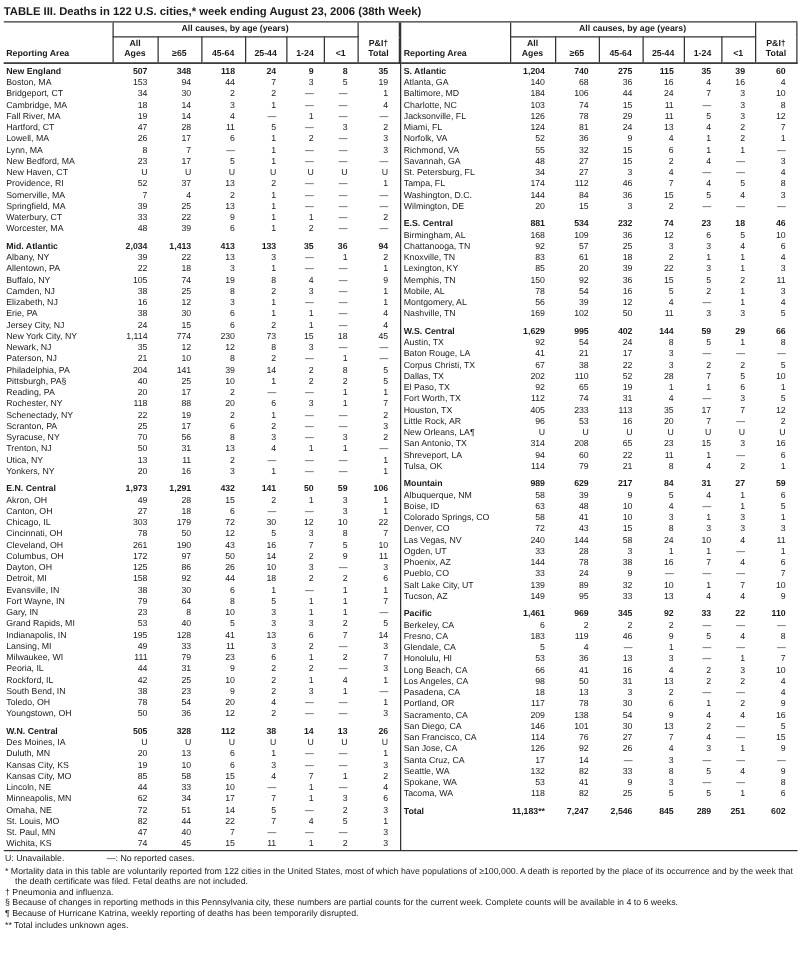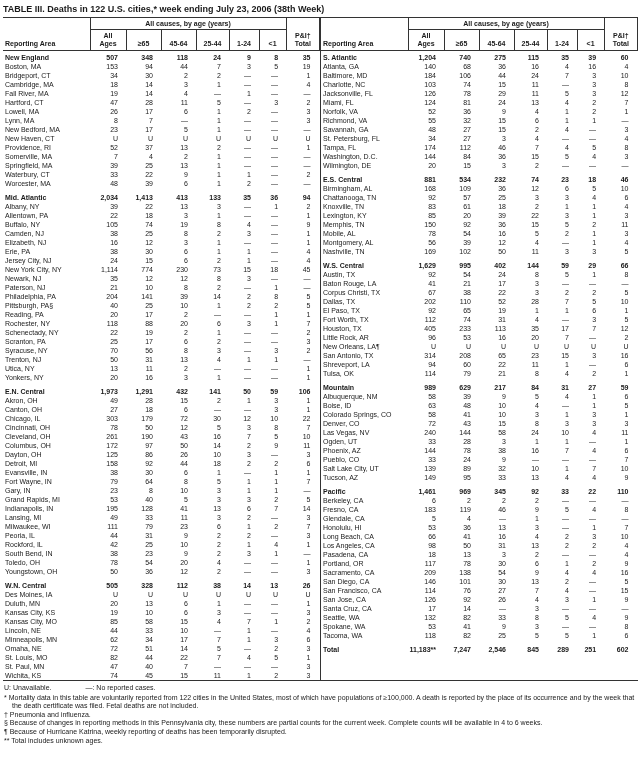--- a/index.html
+++ b/index.html
@@ -48,21 +48,21 @@
   tr.section-start td { padding-top:5px; }
   tbody tr:first-child td { padding-top:2px; }
   .footnotes { padding:3px 2px 0 1px; font-size:7px; line-height:8.6px; }
   .legend { display:flex; gap:34px; margin-bottom:1px; }
   .fn { padding-left:8px; text-indent:-8px; }
 </style>
 </head>
 <body>
 
 <div class="page">
-  <div class="title">TABLE III. Deaths in 122 U.S. cities,* week ending July 23, 2006 (38th Week)</div>
+  <div class="title">TABLE III. Deaths in 122 U.S. cities,* week ending August 23, 2006 (38th Week)</div>
 
   <div class="tables">
 
     <div class="half left">
       <table>
         <colgroup>
           <col class="c-lbl">
             <col class="c-n1">
             <col class="c-n2">
             <col class="c-n3">

